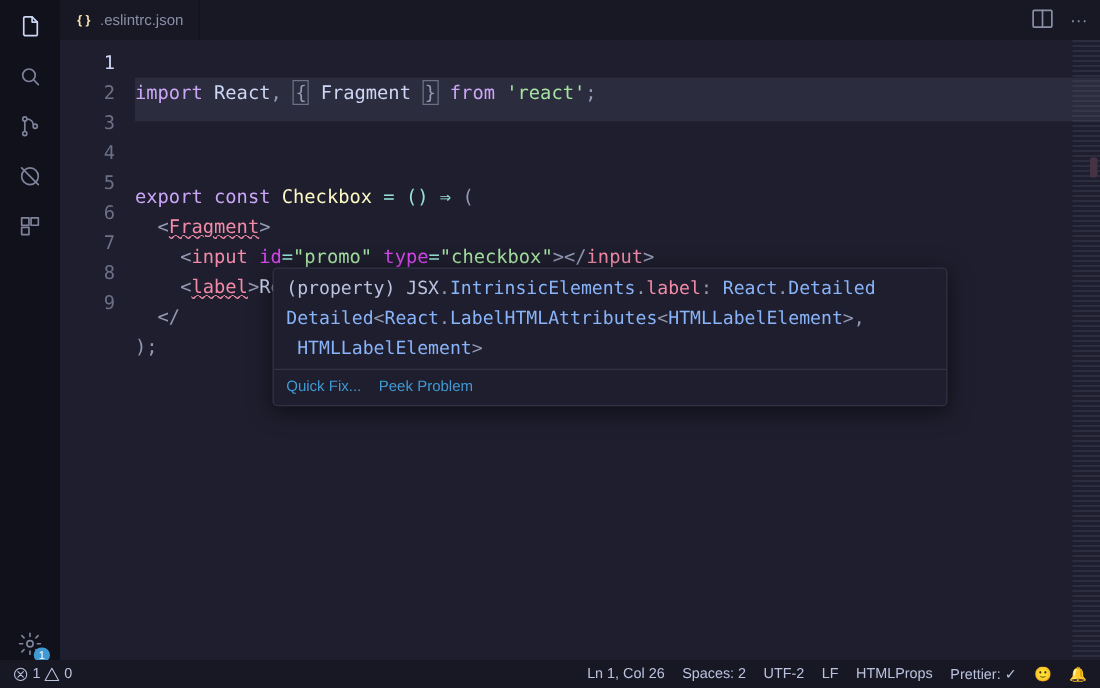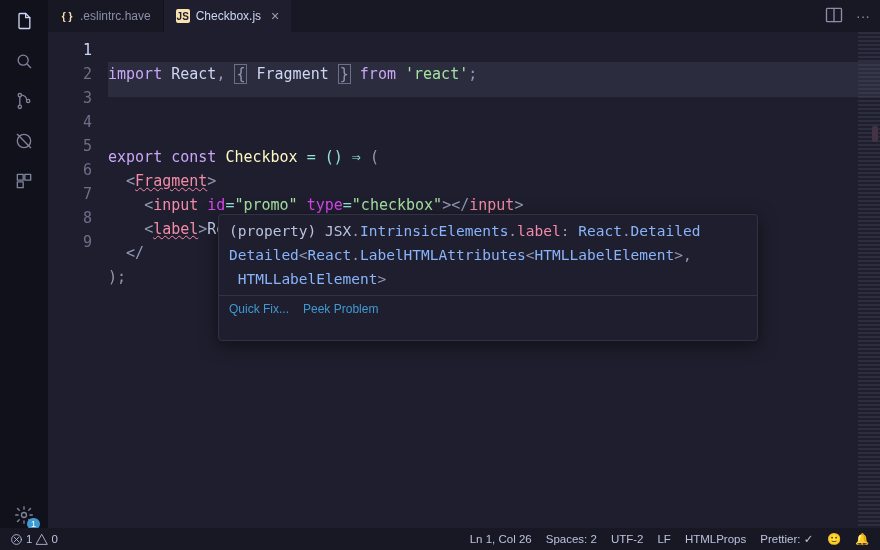--- a/index.html
+++ b/index.html
@@ -73,21 +73,21 @@
   .boxed{border:1px solid #6c7086;padding:0 1px}
 
   
   .hover{position:absolute;left:170px;top:182px;width:540px;background:#1e1e2e;
     border:1px solid var(--tooltip-border);border-radius:4px;
     box-shadow:0 4px 18px rgba(0,0,0,.5);font-family:ui-monospace,Menlo,monospace;font-size:14.5px;
     line-height:24px}
   .hover .sec{padding:4px 10px}
   .hover .rule{border-top:1px solid var(--tooltip-border)}
   .hover .plain{color:#bac2de}
-  .hover .links{display:flex;gap:14px;padding:6px 10px 24px;font: 12px "Segoe UI",sans-serif}
+  .hover .links{display:flex;gap:14px;padding:6px 10px 8px;font: 12px "Segoe UI",sans-serif}
   .hover .links span{color:var(--link);cursor:pointer}
 
   
   .status{position:absolute;left:0;right:0;bottom:0;height:22px;background:var(--status);
     display:flex;align-items:center;padding:0 10px;font-size:11.5px;color:#bac2de;gap:14px}
   .status .grp{display:flex;align-items:center;gap:3px;cursor:pointer}
   .status .spacer{flex:1}
   .status svg{width:13px;height:13px}
 </style>
 </head>
@@ -136,26 +136,21 @@
           <path d="M12 2v3M12 19v3M4.2 4.2l2.1 2.1M17.7 17.7l2.1 2.1M2 12h3M19 12h3M4.2 19.8l2.1-2.1M17.7 6.3l2.1-2.1"></path>
         </svg>
       <span class="badge">1</span>
     </div>
   </div>
 
   <div class="main">
     <div class="tabs">
       <div class="tab">
         <span class="fico json">{ }</span>
-        <span>.eslintrc.have</span>
-      </div>
-      <div class="tab active">
-        <span class="fico js">JS</span>
-        <span>Checkbox.js</span>
-        <span class="close">×</span>
+        <span>.eslintrc.json</span>
       </div>
       <div class="spacer"></div>
       <div class="actions">
         <span>
           <svg viewBox="0 0 24 24">
               <rect x="3" y="4" width="18" height="16" rx="1"></rect>
               <path d="M12 4v16"></path>
             </svg>
         </span>
         <span>···</span>

